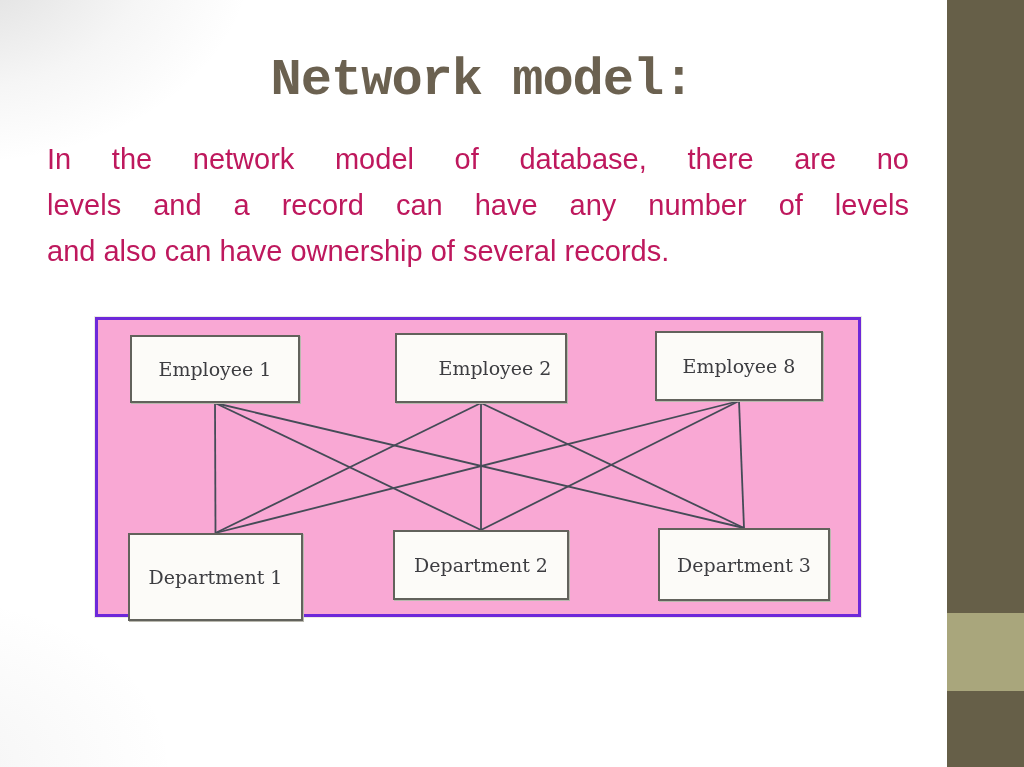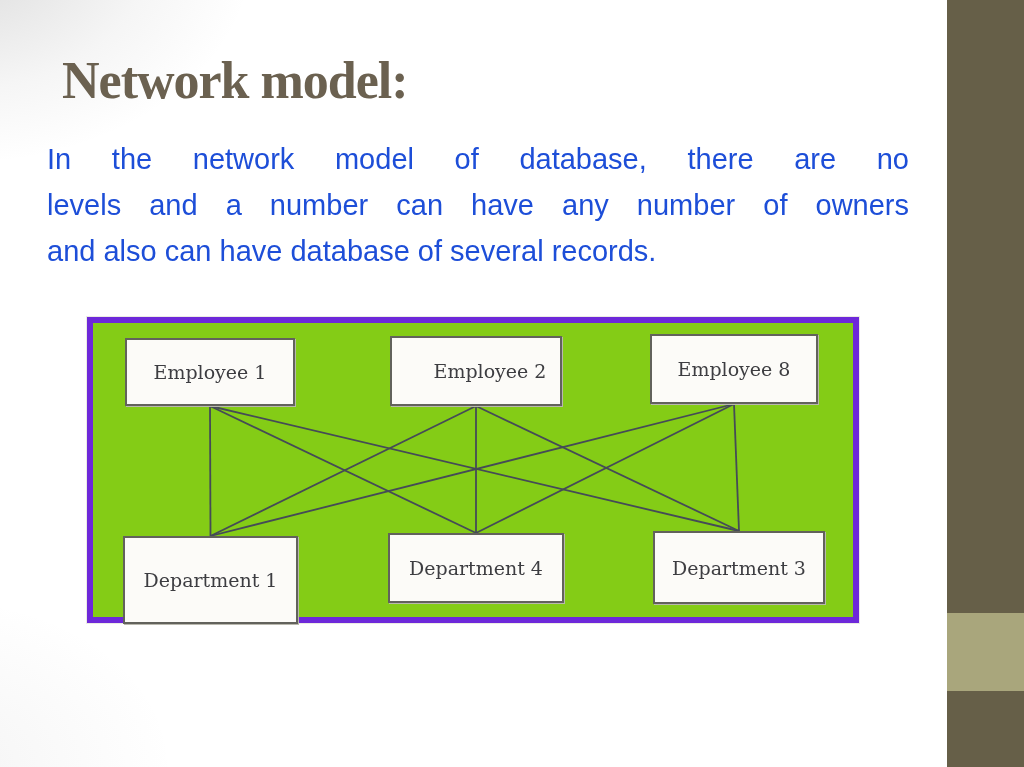--- a/index.html
+++ b/index.html
@@ -21,33 +21,33 @@
   .band-light {
     position:absolute; left:947px; top:613px; width:77px; height:78px;
     background:#a9a67c;
   }
   .band-gap {
     position:absolute; left:941px; top:0; width:6px; height:767px;
     background:#ffffff;
   }
   .title {
     position:absolute; left:62px; top:52px; width:840px;
-    font-family:Liberation Serif, serif; font-weight:bold;
+    font-family:Liberation Mono, monospace; font-weight:bold;
     font-size:52px; line-height:58px; letter-spacing:-1px;
-    color:#6b6150; white-space:nowrap;
+    color:#6b6150; white-space:nowrap;text-align:center;
   }
   .para {
     position:absolute; left:47px; top:136px; width:862px;
-    font-size:29px; line-height:46px; color:#1d4ed8;
+    font-size:29px; line-height:46px; color:#be185d;
   }
   .para .line { text-align:justify; text-align-last:justify; }
   .para .line:last-child { text-align-last:left; }
   .diagram {
-    position:absolute; left:87px; top:317px; width:760px; height:294px;
-    border:6px solid #6d28d9; background:#84cc16;
+    position:absolute; left:95px; top:317px; width:760px; height:294px;
+    border:3px solid #6d28d9; background:#f9a8d4;
     box-shadow:0 0 0 1px #ecebe4;
   }
   .edges { position:absolute; left:0; top:0; width:760px; height:294px; }
   .node {
     position:absolute; box-sizing:border-box;
     border:2px solid #62625c; background:#fcfbf8;
     display:flex; align-items:center; justify-content:center;
     font-family:"DejaVu Serif", serif; font-size:19px; color:#3d3d41;
     box-shadow:1px 1px 0 #b9b8ae;
   }
@@ -65,22 +65,22 @@
   <div class="bg-shade"></div>
 
   <div class="band-gap"></div>
   <div class="band-dark"></div>
   <div class="band-light"></div>
 
   <div class="title">Network model:</div>
 
   <div class="para">
     <div class="line">In the network model of database, there are no</div>
-    <div class="line">levels and a number can have any number of owners</div>
-    <div class="line">and also can have database of several records.</div>
+    <div class="line">levels and a record can have any number of levels</div>
+    <div class="line">and also can have ownership of several records.</div>
   </div>
 
   <div class="diagram">
     <svg class="edges" width="760" height="294" viewBox="0 0 760 294">
         <line x1="117" y1="83" x2="117.5" y2="213" stroke="#454b57" stroke-width="1.8"></line>
         <line x1="117" y1="83" x2="383" y2="210" stroke="#454b57" stroke-width="1.8"></line>
         <line x1="117" y1="83" x2="646" y2="208" stroke="#454b57" stroke-width="1.8"></line>
         <line x1="383" y1="83" x2="117.5" y2="213" stroke="#454b57" stroke-width="1.8"></line>
         <line x1="383" y1="83" x2="383" y2="210" stroke="#454b57" stroke-width="1.8"></line>
         <line x1="383" y1="83" x2="646" y2="208" stroke="#454b57" stroke-width="1.8"></line>
@@ -95,19 +95,19 @@
     <div class="node emp2">
       <span>Employee 2</span>
     </div>
     <div class="node emp3">
       <span>Employee 8</span>
     </div>
     <div class="node dept1">
       <span>Department 1</span>
     </div>
     <div class="node dept2">
-      <span>Department 4</span>
+      <span>Department 2</span>
     </div>
     <div class="node dept3">
       <span>Department 3</span>
     </div>
   </div>
 </div>
 
 </body></html>

